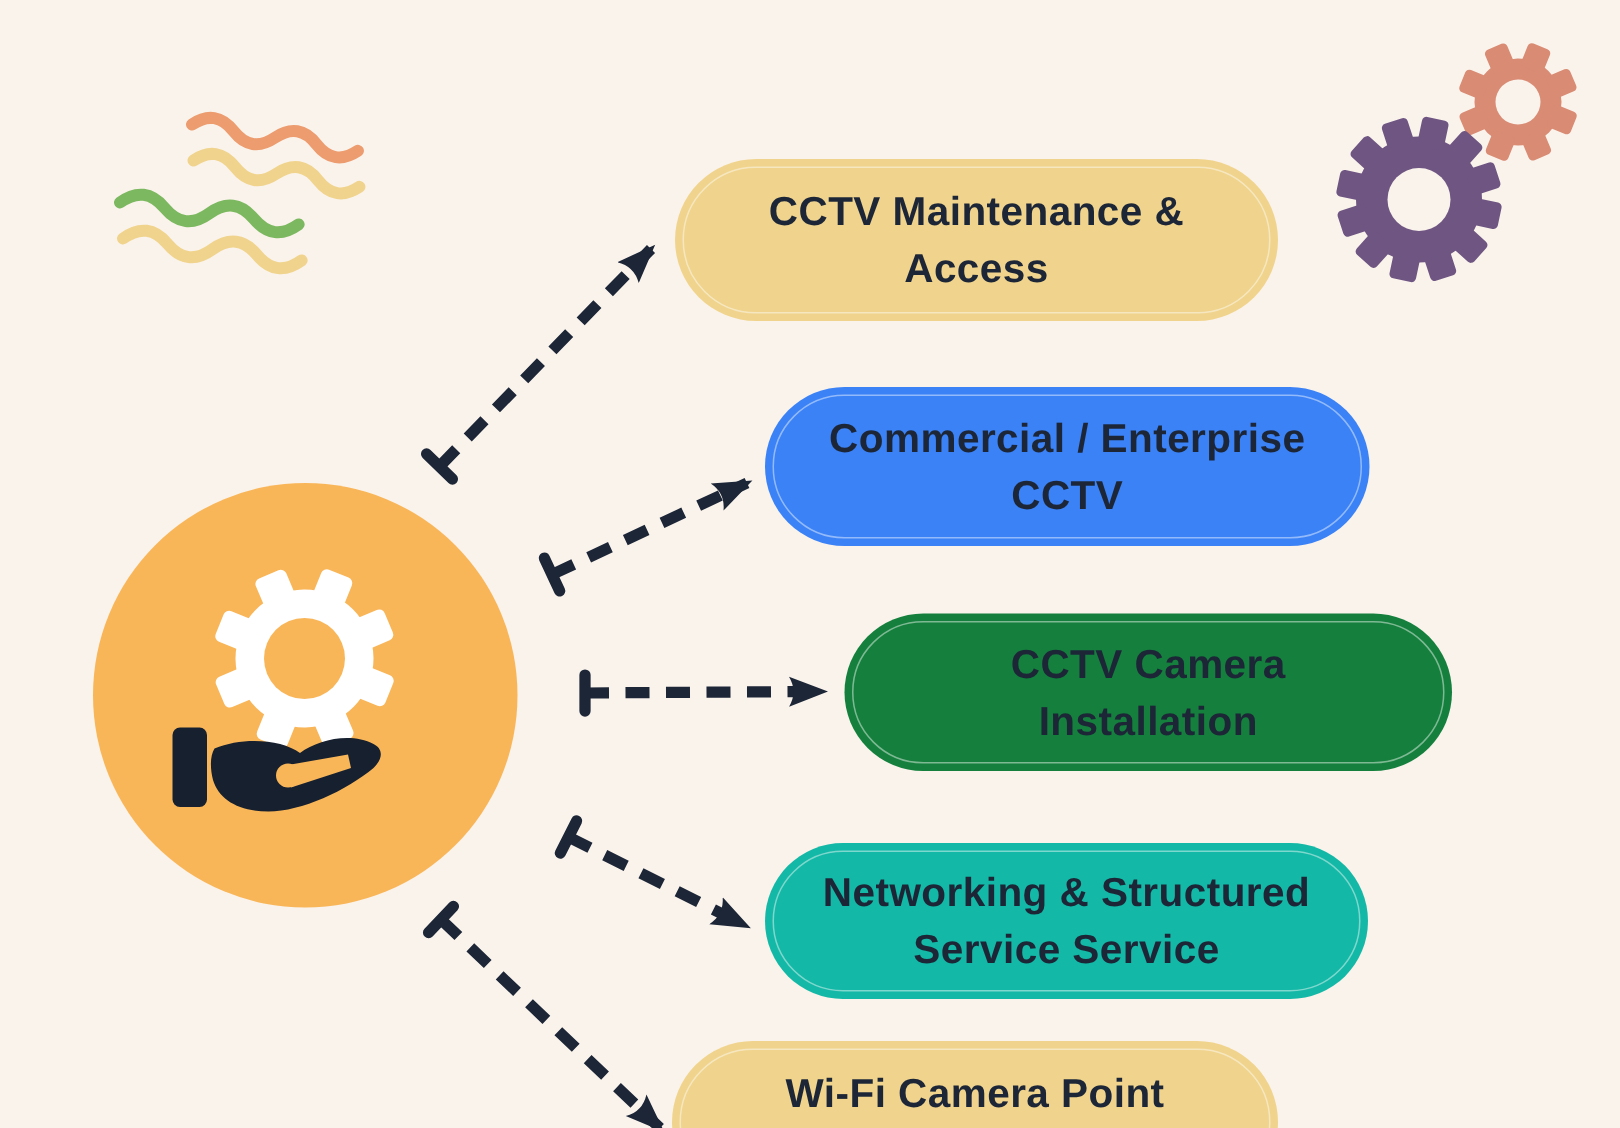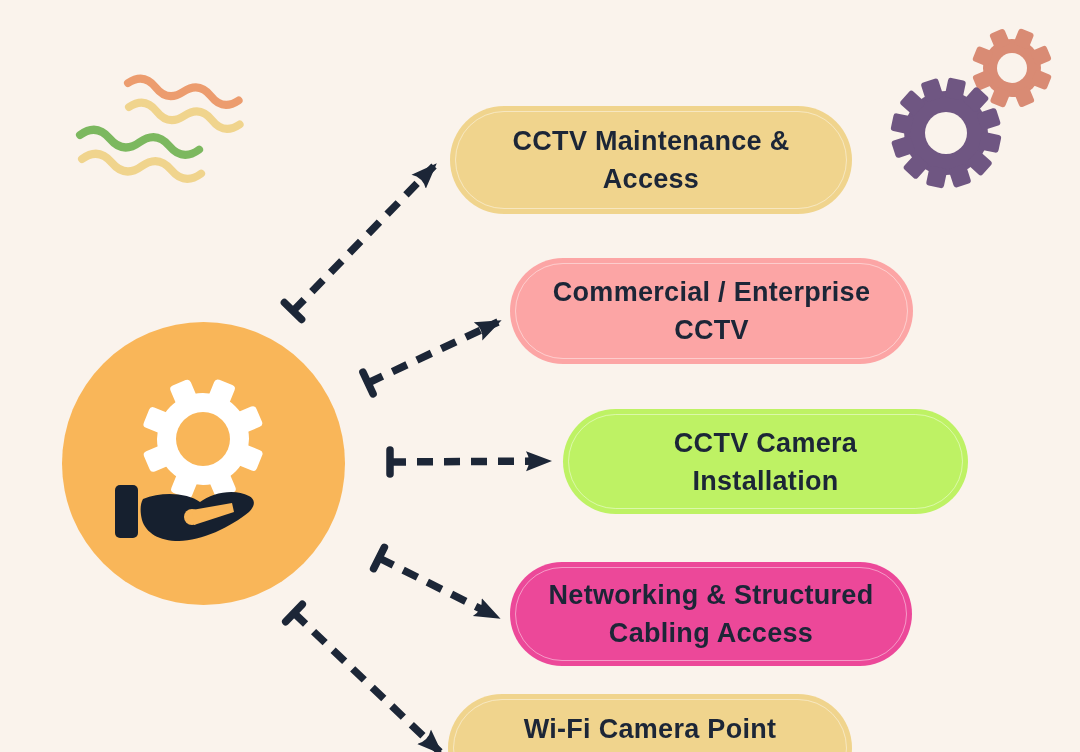--- a/index.html
+++ b/index.html
@@ -223,33 +223,33 @@
         <polygon points="130,188 170,181 172,190 132,203" fill="#F9B659"></polygon>
       </g>
     </svg>
   </div>
 
   <div class="pill" id="pill-0" style="background-color: rgb(240, 212, 141);">
     <span>CCTV Maintenance &amp;</span>
     <span>Access</span>
   </div>
 
-  <div class="pill" id="pill-1" style="background-color: #fca5a5;">
+  <div class="pill" id="pill-1" style="background-color: #3b82f6;">
     <span>Commercial / Enterprise</span>
     <span>CCTV</span>
   </div>
 
-  <div class="pill" id="pill-2" style="background-color: #bef264;">
+  <div class="pill" id="pill-2" style="background-color: #15803d;">
     <span>CCTV Camera</span>
     <span>Installation</span>
   </div>
 
-  <div class="pill" id="pill-3" style="background-color: #ec4899;">
+  <div class="pill" id="pill-3" style="background-color: #14b8a6;">
     <span>Networking &amp; Structured</span>
-    <span>Cabling Access</span>
+    <span>Service Service</span>
   </div>
 
   <div class="pill" id="pill-4" style="background-color: rgb(240, 212, 141);">
     <span>Wi-Fi Camera Point</span>
     <span>Installation</span>
   </div>
 
 </div>
 
 </body></html>

